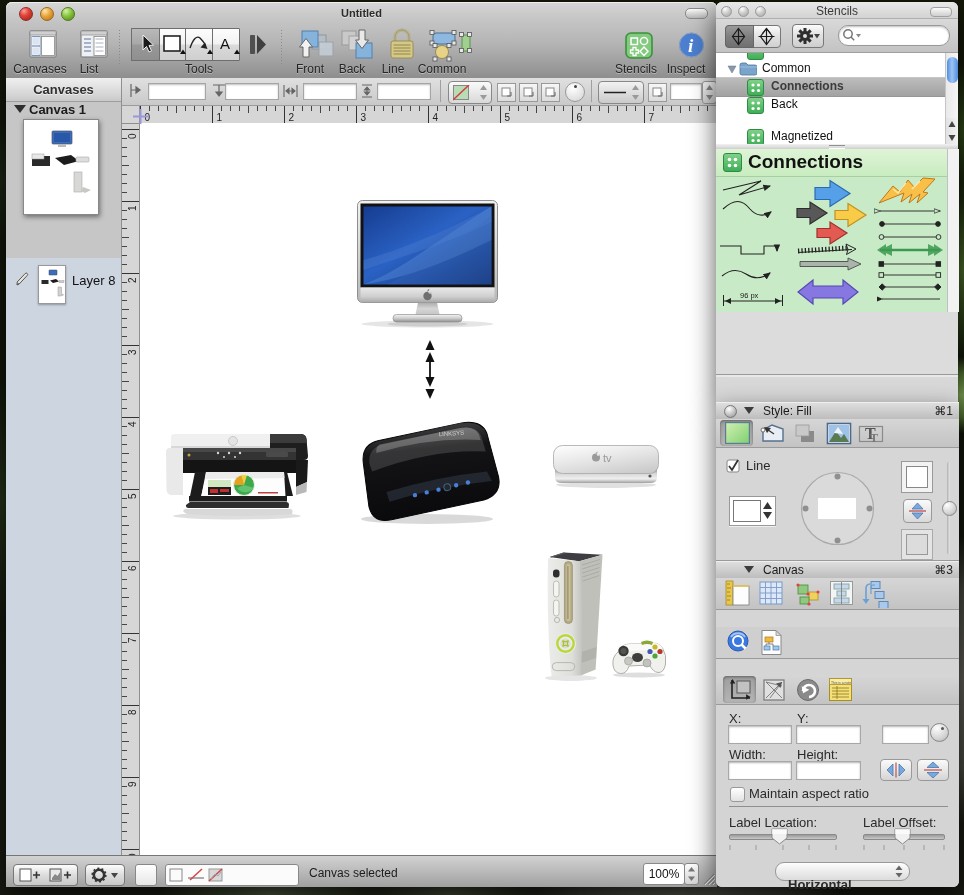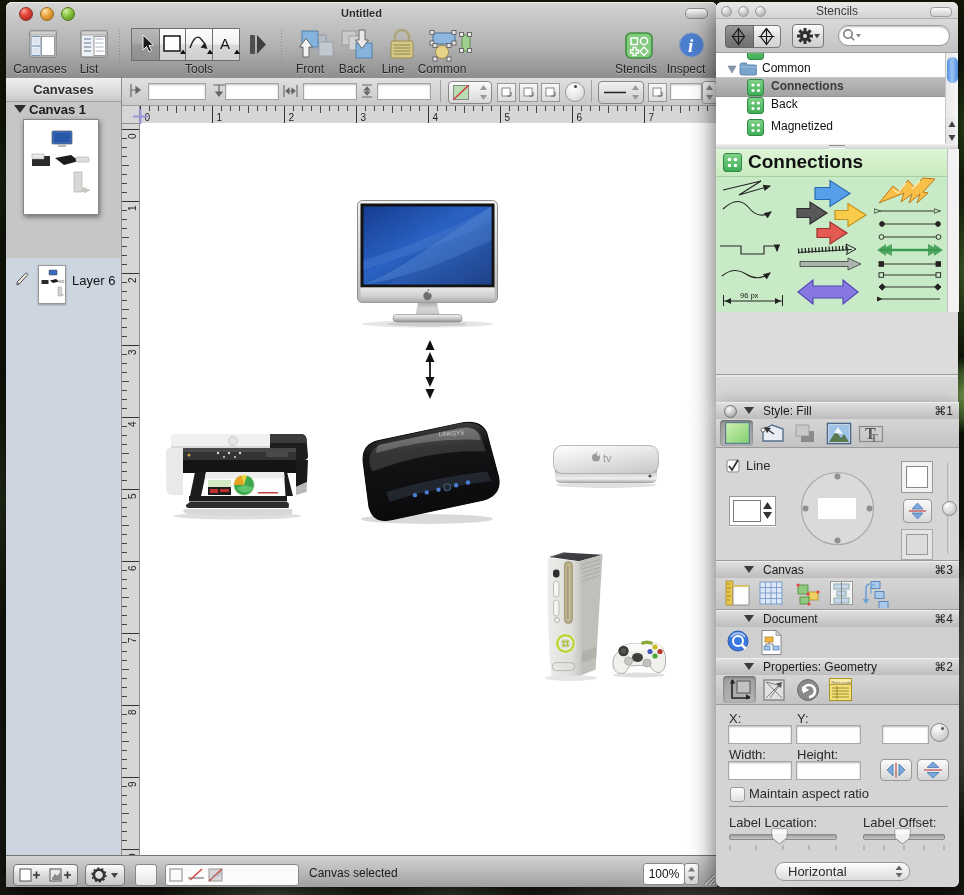--- a/index.html
+++ b/index.html
@@ -475,21 +475,21 @@
   <div style="position:absolute;left:32px;top:187px;width:26px;height:37px;background:#fff;border:1px solid #999;box-shadow:0 1px 2px rgba(0,0,0,0.3);">
    <svg width="26" height="37">
     <rect x="10" y="4" width="8" height="5" rx="0.5" fill="#3a6cc0" stroke="#444" stroke-width="0.5"></rect>
     <rect x="2.5" y="14" width="7" height="4" fill="#2a2a2a"></rect>
     <path d="M11 14.5 l6-1.5 3 2.5 -6 1.5 z" fill="#1c1c1c"></path>
     <rect x="20" y="14.5" width="5" height="2.2" fill="#ccc" stroke="#999" stroke-width="0.4"></rect>
     <rect x="19" y="21" width="3.5" height="9" fill="#d2d2d0" stroke="#888" stroke-width="0.4"></rect>
     <path d="M22.5 27.5 l3 1.2 -2.5 1.3 z" fill="#bbb"></path>
    </svg>
   </div>
-  <div style="position:absolute;left:66px;top:195px;font-size:13px;color:#111;">Layer 6</div>
+  <div style="position:absolute;left:66px;top:195px;font-size:13px;color:#111;">Layer 8</div>
  </div>
  <div id="canvas">
   <svg width="577" height="734">
    <defs>
     <linearGradient id="alu" x1="0" y1="0" x2="0" y2="1">
             <stop offset="0" stop-color="#f2f2f2"></stop>
             <stop offset="1" stop-color="#b8b8b8"></stop>
           </linearGradient>
     <linearGradient id="chin" x1="0" y1="0" x2="0" y2="1">
             <stop offset="0" stop-color="#e9e9e9"></stop>
@@ -834,21 +834,21 @@
    <div class="dice" style="left:31px;top:1px"><svg width="15" height="15">
             <g fill="#fff">
               <circle cx="5" cy="5" r="1.6"></circle>
               <circle cx="10.5" cy="5" r="1.6"></circle>
               <circle cx="5" cy="10.5" r="1.6"></circle>
               <circle cx="10.5" cy="10.5" r="1.6"></circle>
             </g>
           </svg></div>
    <span style="position:absolute;left:55px;top:1px;">Back</span>
   </div>
-  <div class="trow" style="top:65px;">
+  <div class="trow" style="top:75px;">
    <div class="dice" style="left:31px;top:1px"><svg width="15" height="15">
             <g fill="#fff">
               <circle cx="5" cy="5" r="1.6"></circle>
               <circle cx="10.5" cy="5" r="1.6"></circle>
               <circle cx="5" cy="10.5" r="1.6"></circle>
               <circle cx="10.5" cy="10.5" r="1.6"></circle>
             </g>
           </svg></div>
    <span style="position:absolute;left:55px;top:1px;">Magnetized</span>
   </div>
@@ -1082,48 +1082,38 @@
   <svg style="position:absolute;left:146px;top:2px" width="30" height="28">
    <path d="M8 4 q-4 0 -4 5 v12" stroke="#6aa0d8" fill="none" stroke-width="1.6"></path>
    <path d="M4 24 l-3.5 -5 h7 z" fill="#6aa0d8"></path>
    <rect x="9" y="1.5" width="9" height="7" fill="#a8c8ec" stroke="#5a88b8"></rect>
    <rect x="13" y="11.5" width="9" height="7" fill="#a8c8ec" stroke="#5a88b8"></rect>
    <rect x="17" y="21.5" width="9" height="7" fill="#a8c8ec" stroke="#5a88b8"></rect>
    <path d="M13 5 h-2 q-2 0 -2 3 v6" stroke="#6aa0d8" fill="none" stroke-width="1.2"></path>
   </svg>
  </div>
 
- <div class="ihead" style="top:208px;">
-  <div class="itri" style="position:absolute;left:28px;top:4px;"></div>
-  <span style="position:absolute;left:47px;top:1px;">Document</span>
-  <span class="icmd">⌘4</span>
- </div>
  <div class="irow" style="top:225px;height:31px;background:#cfcfcf;border-bottom:1px solid #9a9a9a;">
   <svg style="position:absolute;left:11px;top:3px" width="24" height="24">
    <circle cx="11" cy="11" r="10" fill="#3a7ae0"></circle>
    <circle cx="11" cy="11" r="10" fill="none" stroke="#2a5ab0" stroke-width="1"></circle>
    <circle cx="11" cy="11" r="5" fill="none" stroke="#fff" stroke-width="2"></circle>
    <path d="M14.5 14.5 l4 4" stroke="#fff" stroke-width="2.5"></path>
    <path d="M4 7 a 8.5 8.5 0 0 1 14 0" fill="none" stroke="rgba(255,255,255,0.55)" stroke-width="2"></path>
   </svg>
   <svg style="position:absolute;left:44px;top:2px" width="24" height="27">
    <path d="M2 1.5 h14 l5 5 v19 h-19 z" fill="#fdfdfd" stroke="#888"></path>
    <path d="M16 1.5 l5 5 h-5 z" fill="#d8d8d8" stroke="#888" stroke-width="0.7"></path>
    <rect x="5" y="8" width="8" height="5" fill="#f0b840" stroke="#a87818" stroke-width="0.7"></rect>
    <rect x="4" y="17" width="6" height="4" fill="#9ec8ec" stroke="#4a78a8" stroke-width="0.7"></rect>
    <rect x="13" y="17" width="6" height="4" fill="#9ec8ec" stroke="#4a78a8" stroke-width="0.7"></rect>
    <path d="M9 13 v2 h-3 v2 M9 15 h4 v2" stroke="#666" fill="none" stroke-width="0.8"></path>
   </svg>
  </div>
 
- <div class="ihead" style="top:256px;">
-  <div class="itri" style="position:absolute;left:28px;top:4px;"></div>
-  <span style="position:absolute;left:47px;top:1px;">Properties: Geometry</span>
-  <span class="icmd">⌘2</span>
- </div>
  <div class="irow" style="top:273px;height:29px;">
   <div style="position:absolute;left:7px;top:1px;width:33px;height:27px;border-radius:4px;background:linear-gradient(180deg,#9e9e9e,#b5b5b5);box-shadow:inset 0 1px 3px rgba(0,0,0,0.4);"></div>
   <svg style="position:absolute;left:13px;top:3px" width="24" height="24">
    <rect x="8" y="3" width="13" height="12" fill="#c2c2c2" stroke="#666" stroke-width="1.2"></rect>
    <path d="M3 2 v18 h18" stroke="#222" fill="none" stroke-width="1.6"></path>
    <path d="M3 0 l-3 5 h6 z M23 20 l-5 -3 v6 z" fill="#222" transform="translate(0,1) scale(0.9) translate(1,0)"></path>
   </svg>
   <svg style="position:absolute;left:46px;top:3px" width="24" height="24">
    <rect x="2" y="2" width="20" height="20" fill="#e0e0e0" stroke="#777" stroke-width="1.2"></rect>
    <path d="M4 20 L20 4 M4 4 L20 20 M4 4 L20 8 M20 4 L8 20" stroke="#777" stroke-width="0.9"></path>
@@ -1190,20 +1180,20 @@
         <g stroke="#999">
           <path d="M1 0v5M27 0v5M54 0v5M80 0v5M107 0v5"></path>
         </g>
       </svg>
   <svg style="position:absolute;left:147px;top:140px" width="82" height="6">
         <g stroke="#999">
           <path d="M1 0v5M21 0v5M41 0v5M61 0v5M81 0v5"></path>
         </g>
       </svg>
   <div style="position:absolute;left:59px;top:157px;width:133px;height:17px;border:1px solid #999;border-radius:9px;background:linear-gradient(180deg,#fdfdfd,#dcdcdc);">
-   <div class="glabel" style="left:12px;top:1px;">Horizontal</div>
+   <div class="glabel" style="left:12px;top:14px;font-weight:bold;">Horizontal</div>
    <svg style="position:absolute;right:5px;top:2px" width="10" height="13">
           <path d="M5 0.5 L8.5 5 H1.5 Z" fill="#666"></path>
           <path d="M5 12.5 L8.5 8 H1.5 Z" fill="#666"></path>
         </svg>
   </div>
  </div>
 </div>
 
 </body></html>

